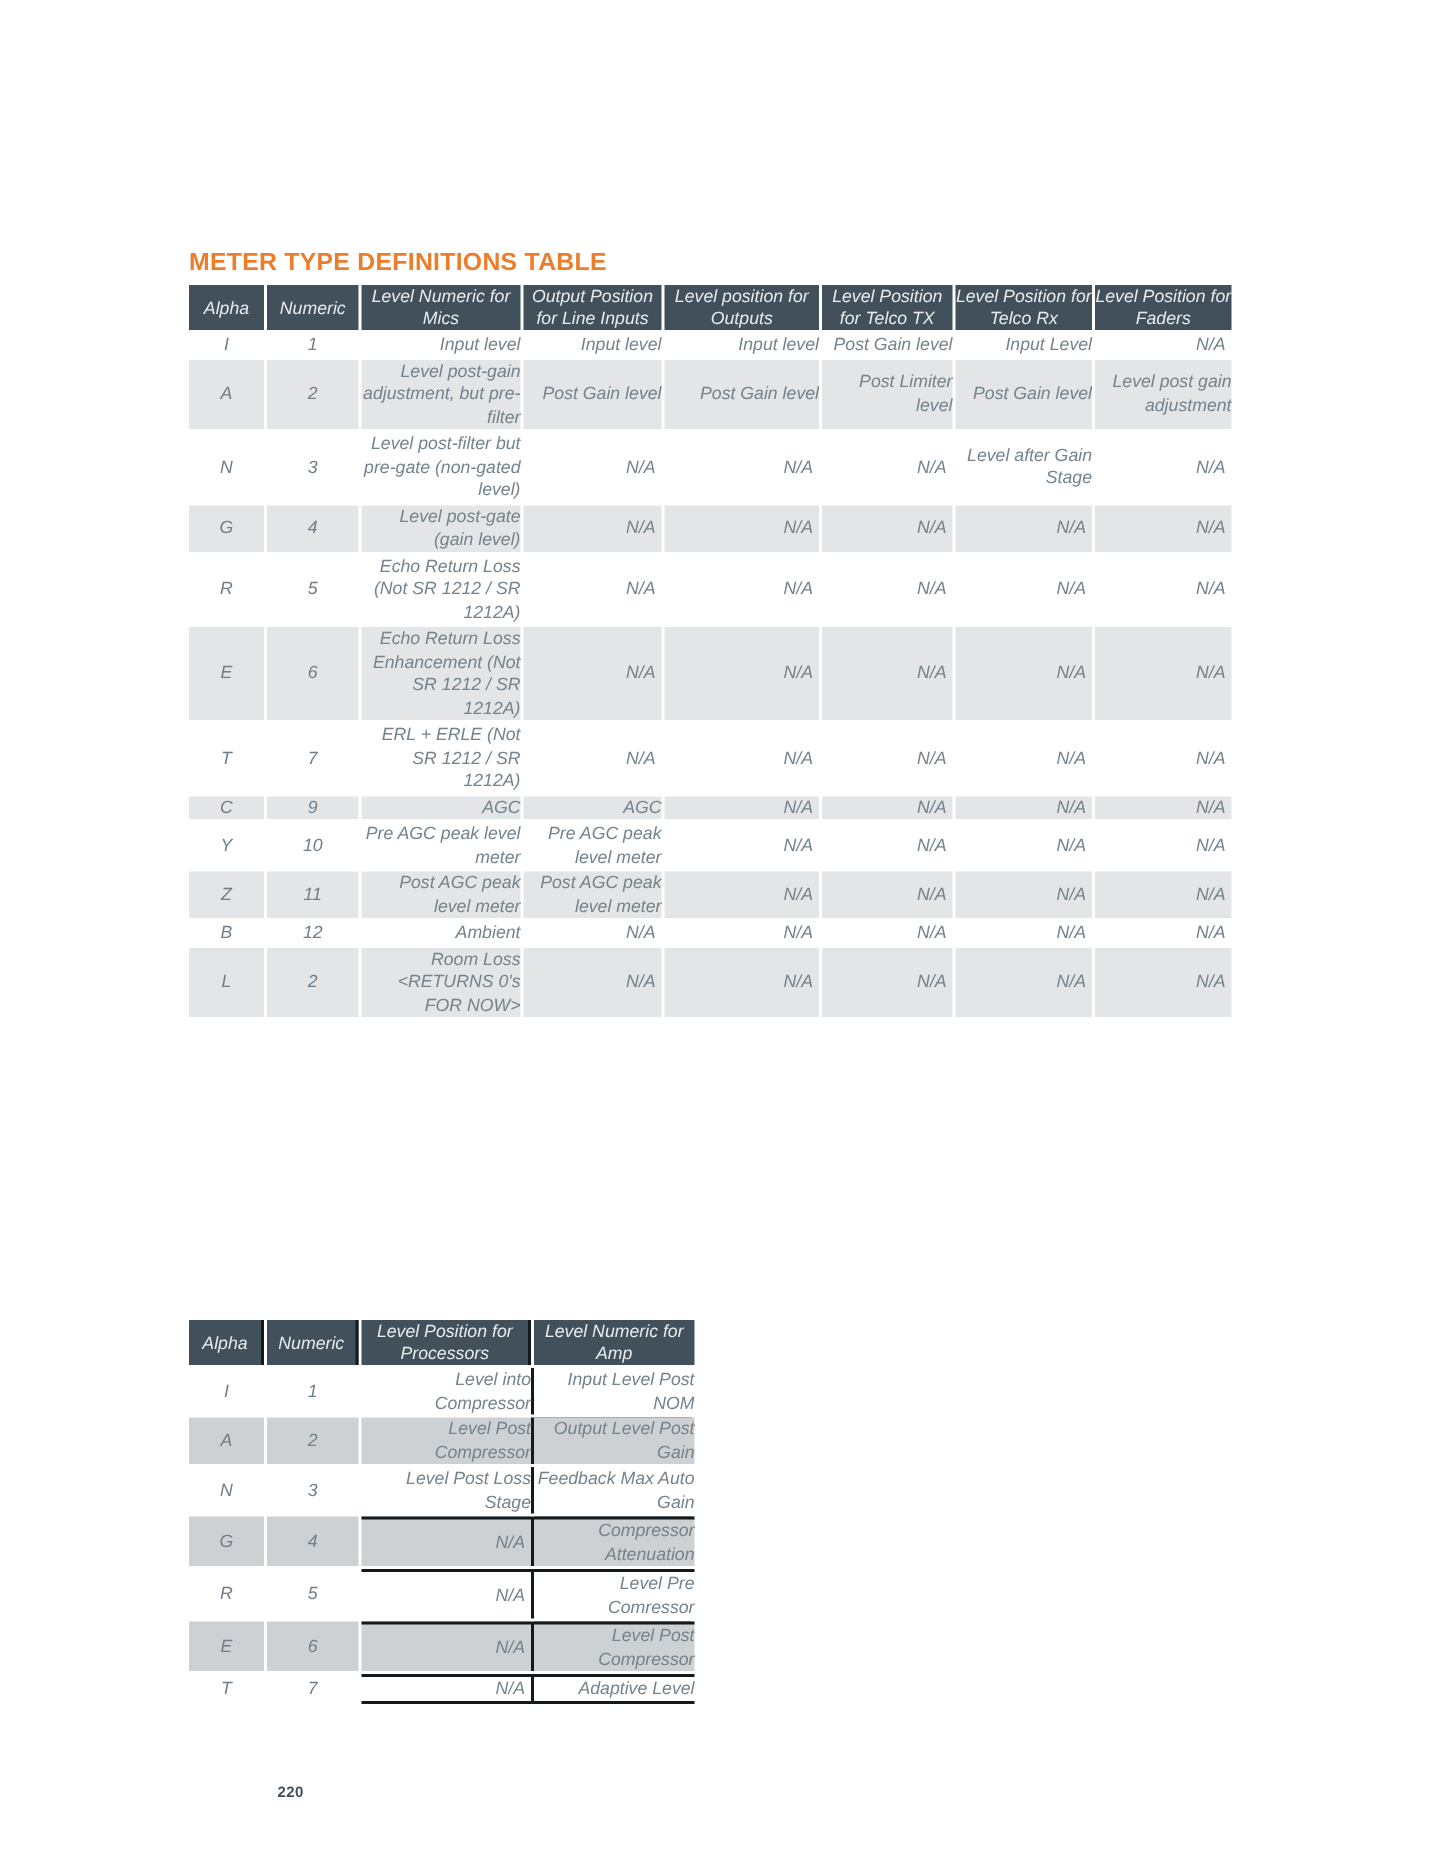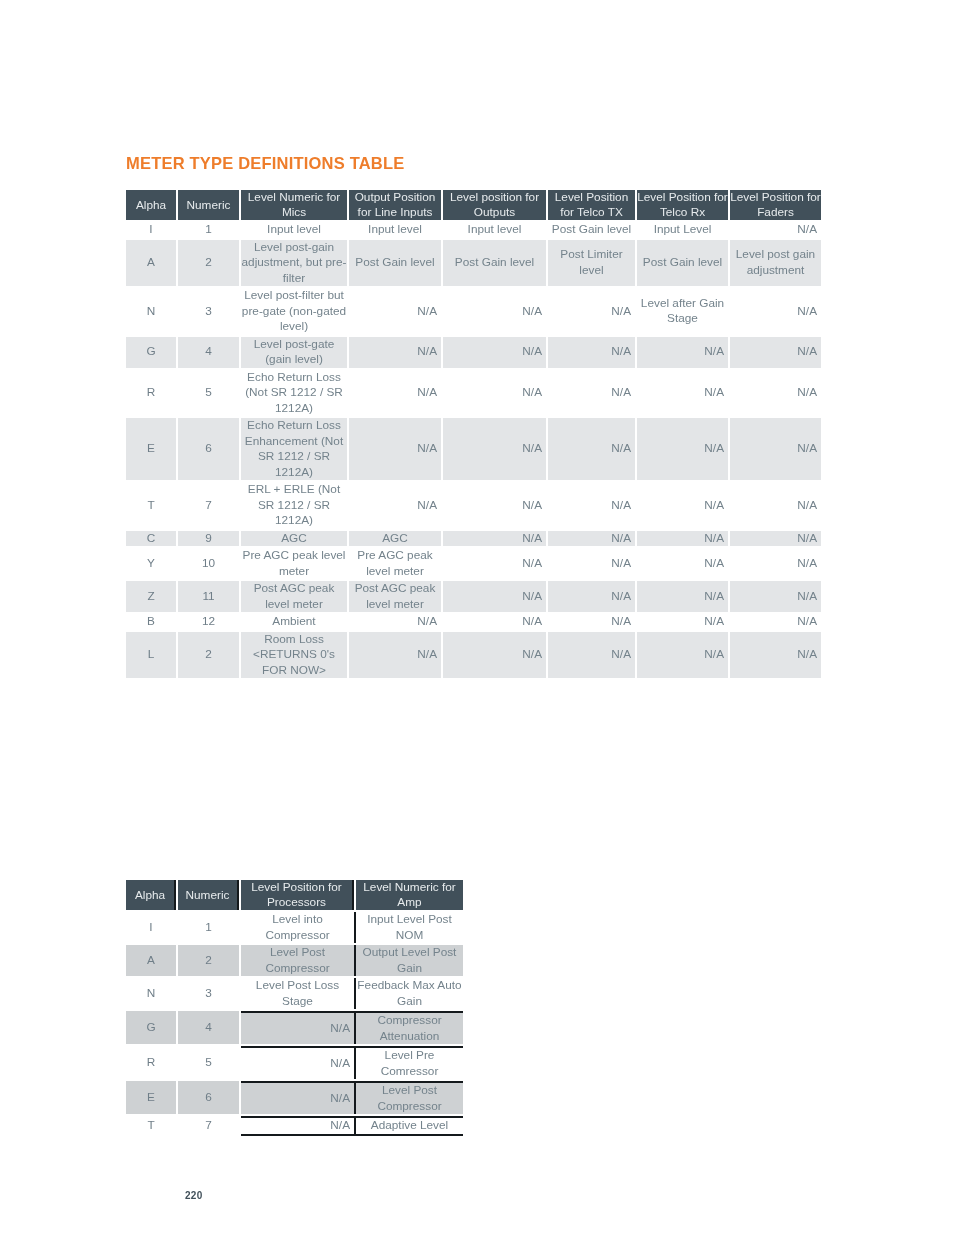--- a/index.html
+++ b/index.html
@@ -8,34 +8,35 @@
     background:#ffffff;
     font-family:"Liberation Sans","DejaVu Sans",sans-serif;
     -webkit-font-smoothing:antialiased;
     position:relative;
     overflow:hidden;
   }
   .page{position:absolute;left:0;top:0;width:954px;height:1235px;}
 
   .title{
     position:absolute;
-    left:126px; top:154px;
+    left:126px; top:166px;
     font-size:16.5px;
     font-weight:bold;
     letter-spacing:0.2px;
     color:#ee7d2b;
     white-space:nowrap;
   }
 
   
   .tbl{
     position:absolute;
     border-collapse:separate;
     border-spacing:2px 2px;
     table-layout:fixed;
+    font-style:italic;
   }
   .tbl td,.tbl th{
     padding:0;
     margin:0;
     vertical-align:middle;
   }
 
   
   .hcell{
     background:#41505a;
@@ -49,21 +50,21 @@
   }
 
   
   .cell{
     font-size:11.8px;
     line-height:15.5px;
     color:#74838c;
     padding:7px 8px 7px 8px;
   }
   .cell.ctr{text-align:right;padding-left:4px;padding-right:4px;}
-  .cell.lft{text-align:center;}
+  .cell.lft{text-align:right;}
   .cell.key{text-align:center;color:#6f7e88;padding-left:4px;padding-right:4px;}
 
   
   .t1 .sh{background:#e3e5e7;}
   .t2 .sh{background:#ced1d3;}
 
   
   .t2 .hcell{border-right:2px solid #14191c;}
   .t2 .hcell.last{border-right:none;}
   .t2 .vr{box-shadow:-2px 0 0 0 #14191c;}

